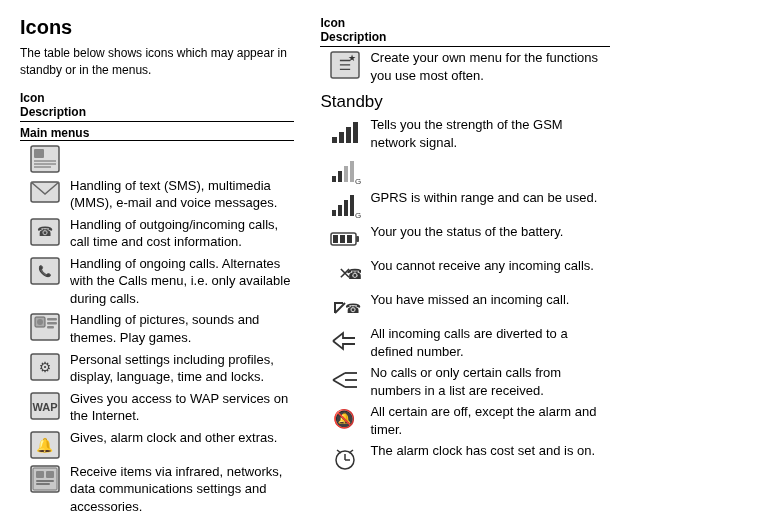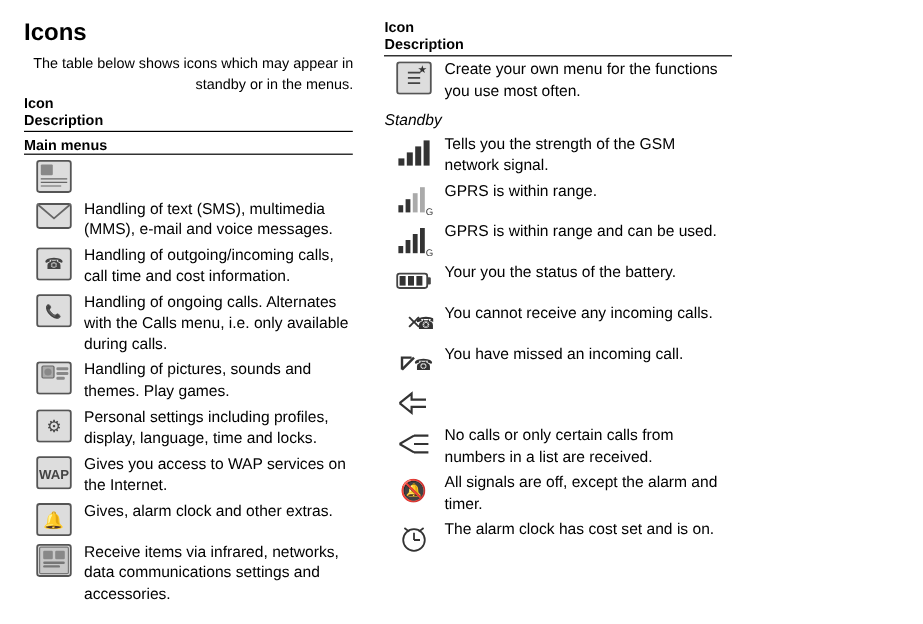--- a/index.html
+++ b/index.html
@@ -26,22 +26,22 @@
       width: 389px;
       padding: 0 16px 0 10px;
     }
     h1 {
       font-size: 20px;
       font-weight: bold;
       margin-bottom: 6px;
     }
     .intro-text {
       font-size: 12px;
+      margin-bottom: 12px;
       line-height: 1.4;
-      text-align: right;
     }
     .table-header {
       display: flex;
       border-bottom: 1px solid #000;
       padding-bottom: 2px;
       margin-bottom: 2px;
       flex-direction: column;
     }
     .col-icon {
       width: 50px;
@@ -71,22 +71,21 @@
       align-items: center;
       justify-content: center;
       padding-top: 2px;
     }
     .desc-cell {
       flex: 1;
       font-size: 13px;
       line-height: 1.35;
     }
     .standby-title {
-      font-style: italic;
-      font-size: 13px;
+      font-size: 17px;
       font-weight: normal;
       margin: 8px 0 4px 0;
     }
     
   </style>
 </head>
 <body>
 
 <div class="page">
 
@@ -237,21 +236,20 @@
     <div class="table-row">
       <div class="icon-cell">
         <svg width="32" height="28" viewBox="0 0 32 28">
           <rect x="3" y="19" width="4" height="6" fill="#333"></rect>
           <rect x="9" y="14" width="4" height="11" fill="#333"></rect>
           <rect x="15" y="9" width="4" height="16" fill="#aaa"></rect>
           <rect x="21" y="4" width="4" height="21" fill="#aaa"></rect>
           <text x="29" y="27" font-size="8" fill="#333" text-anchor="middle">G</text>
         </svg>
       </div>
-      <div class="desc-cell">GPRS is within range.</div>
     </div>
 
     <div class="table-row">
       <div class="icon-cell">
         <svg width="32" height="28" viewBox="0 0 32 28">
           <rect x="3" y="19" width="4" height="6" fill="#333"></rect>
           <rect x="9" y="14" width="4" height="11" fill="#333"></rect>
           <rect x="15" y="9" width="4" height="16" fill="#333"></rect>
           <rect x="21" y="4" width="4" height="21" fill="#333"></rect>
           <text x="29" y="27" font-size="8" fill="#333" text-anchor="middle">G</text>
@@ -294,20 +292,21 @@
       <div class="desc-cell">You have missed an incoming call.</div>
     </div>
 
     <div class="table-row">
       <div class="icon-cell">
         <svg width="32" height="28" viewBox="0 0 32 28">
           <polyline points="4,14 14,6 14,11 26,11" fill="none" stroke="#333" stroke-width="1.8"></polyline>
           <polyline points="4,14 14,22 14,17 26,17" fill="none" stroke="#333" stroke-width="1.8"></polyline>
         </svg>
       </div>
+      <div class="desc-cell">All incoming calls are diverted to a defined number.</div>
     </div>
 
     <div class="table-row">
       <div class="icon-cell">
         <svg width="32" height="28" viewBox="0 0 32 28">
           <polyline points="4,14 16,7" fill="none" stroke="#333" stroke-width="1.8"></polyline>
           <polyline points="4,14 16,21" fill="none" stroke="#333" stroke-width="1.8"></polyline>
           <line x1="16" y1="7" x2="28" y2="7" stroke="#333" stroke-width="1.8"></line>
           <line x1="16" y1="21" x2="28" y2="21" stroke="#333" stroke-width="1.8"></line>
           <line x1="16" y1="14" x2="28" y2="14" stroke="#333" stroke-width="1.8"></line>
@@ -315,21 +314,21 @@
       </div>
       <div class="desc-cell">No calls or only certain calls from numbers in a list are received.</div>
     </div>
 
     <div class="table-row">
       <div class="icon-cell">
         <svg width="32" height="28" viewBox="0 0 32 28">
           <text x="16" y="20" text-anchor="middle" font-size="18" fill="#333">🔕</text>
         </svg>
       </div>
-      <div class="desc-cell">All signals are off, except the alarm and timer.</div>
+      <div class="desc-cell">All certain are off, except the alarm and timer.</div>
     </div>
 
     <div class="table-row">
       <div class="icon-cell">
         <svg width="32" height="28" viewBox="0 0 32 28">
           <circle cx="16" cy="16" r="9" fill="none" stroke="#333" stroke-width="1.5"></circle>
           <line x1="16" y1="16" x2="16" y2="10" stroke="#333" stroke-width="1.5"></line>
           <line x1="16" y1="16" x2="21" y2="16" stroke="#333" stroke-width="1.5"></line>
           <line x1="8" y1="6" x2="12" y2="9" stroke="#333" stroke-width="1.5"></line>
           <line x1="24" y1="6" x2="20" y2="9" stroke="#333" stroke-width="1.5"></line>

